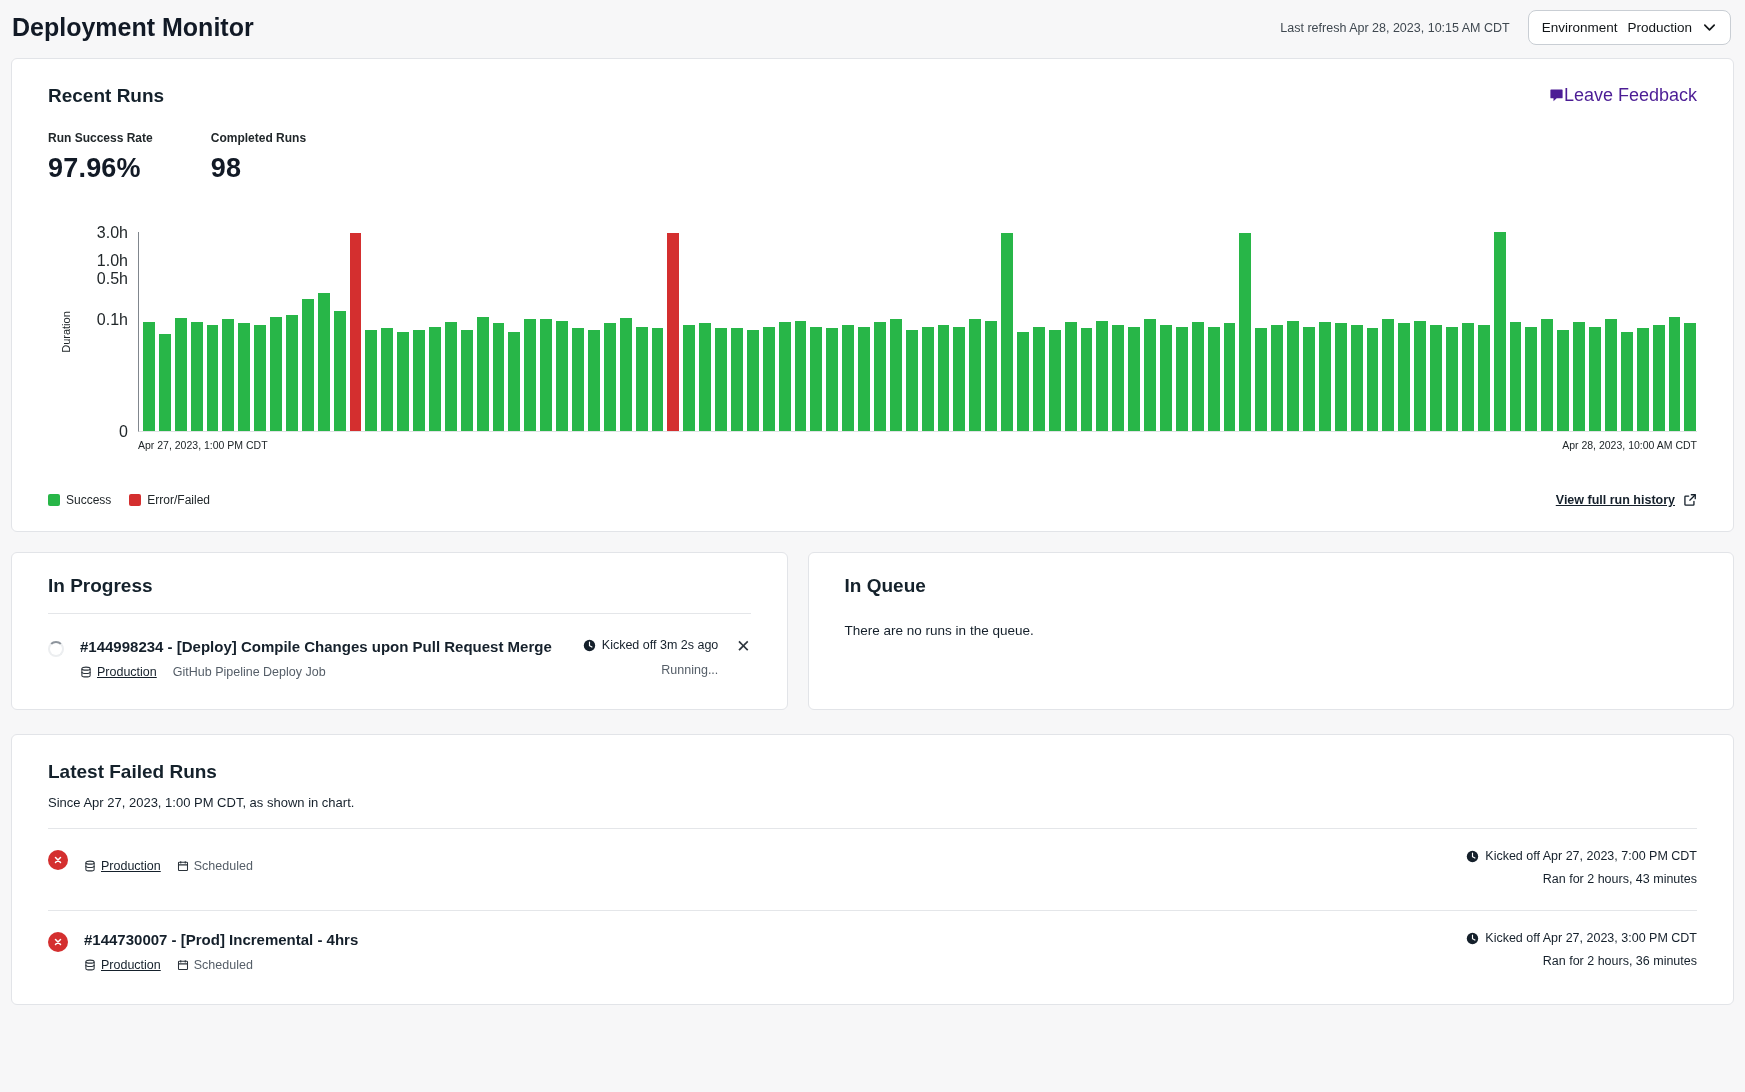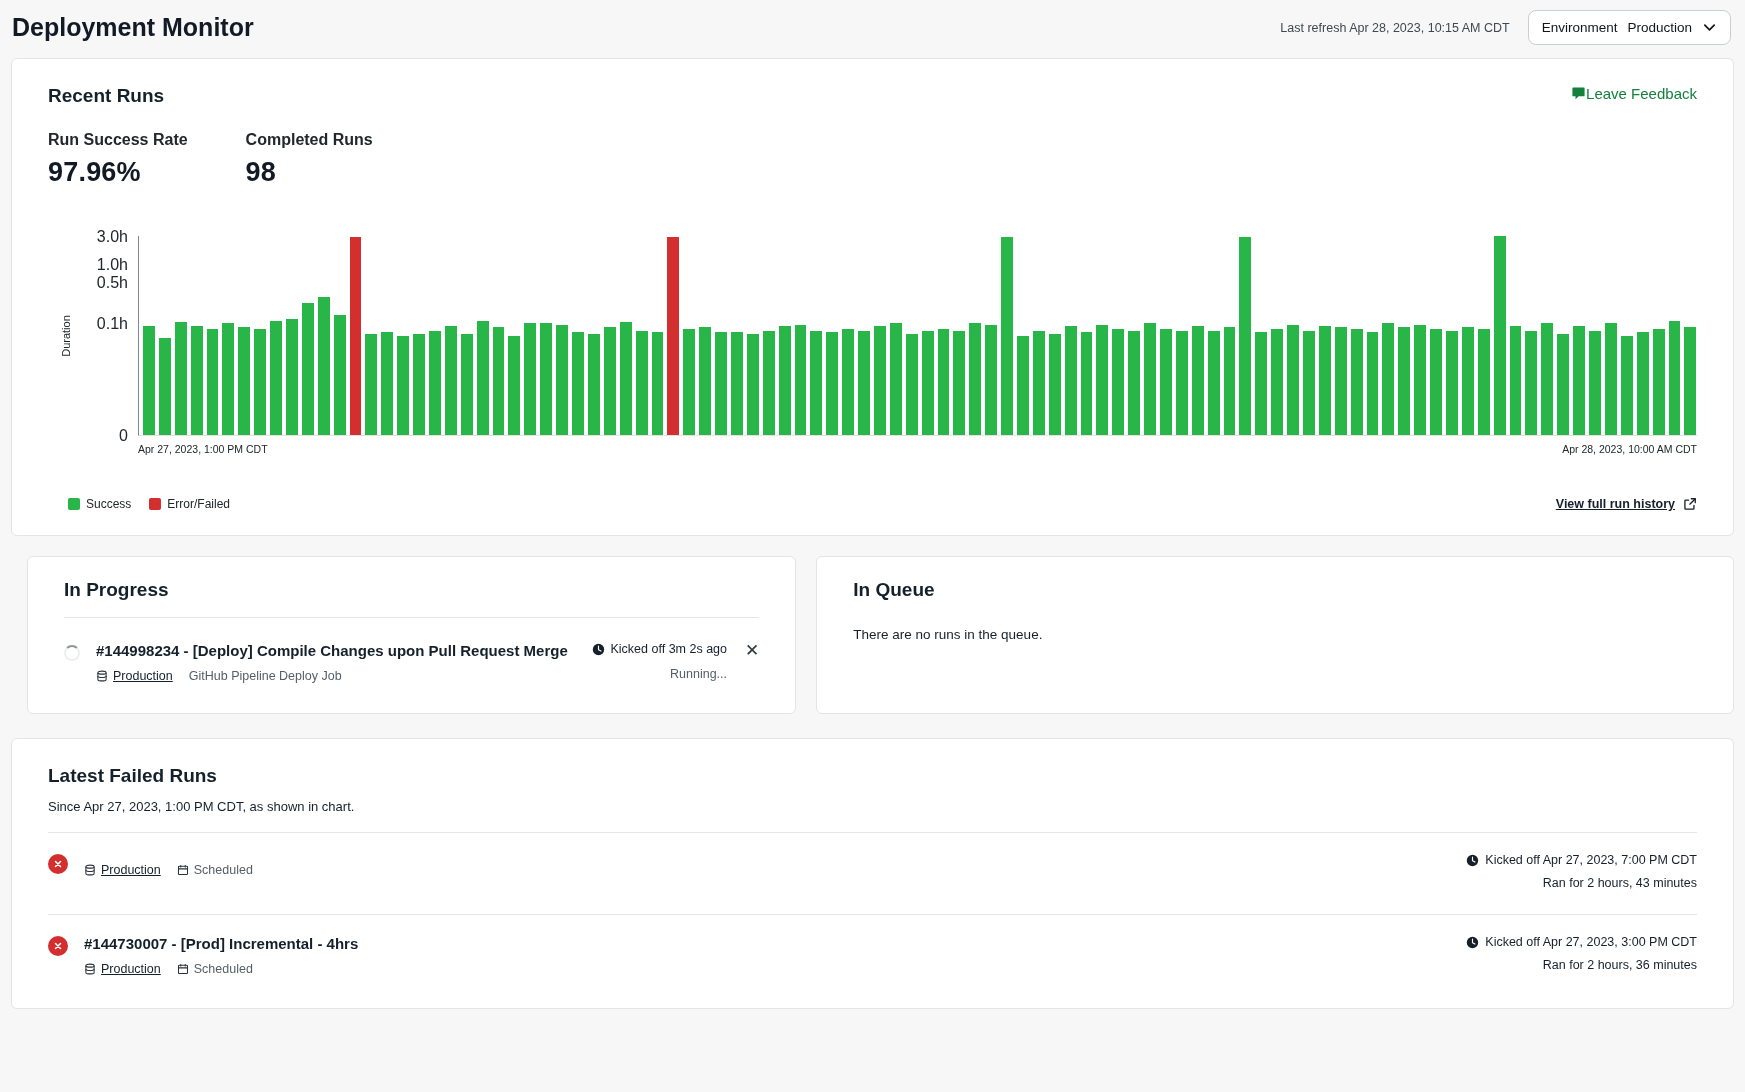--- a/index.html
+++ b/index.html
@@ -22,51 +22,51 @@
     background: #fff; border: 1px solid #c9ced4; border-radius: 8px;
     padding: 9px 13px; font-size: 13.5px; color: #121619; cursor: pointer;
   }
   .env-select .chev { display: flex; color: #121619; }
 
   
   .card { background: #fff; border: 1px solid #e2e4e8; border-radius: 6px; }
   .card.recent { padding: 26px 36px 24px; }
   .card-head { display: flex; justify-content: space-between; align-items: flex-start; }
   .section-title { font-size: 19px; font-weight: 700; color: #14212b; }
-  .feedback-link { display: flex; align-items: center; color: #15803d; font-size: 15px; cursor: pointer; }
+  .feedback-link { display: flex; align-items: center; color: #4c1d95; font-size: 18px; cursor: pointer; }
 
   .stats-row { display: flex; gap: 58px; margin-top: 24px; }
-  .stat-label { font-size: 16px; font-weight: 700; color: #21272a; }
+  .stat-label { font-size: 12px; font-weight: 700; color: #21272a; }
   .stat-value { font-size: 27px; font-weight: 600; margin-top: 8px; color: #121a26; letter-spacing: .2px; }
 
   
   .chart-wrap { margin-top: 48px; }
   .chart { display: flex; height: 200px; }
   .y-axis { position: relative; width: 90px; }
   .ylabel {
     position: absolute; left: 12px; top: 50%;
     transform: translateY(-50%) rotate(180deg);
     writing-mode: vertical-rl;
     font-size: 11px; color: #21272a;
   }
   .ytick { position: absolute; right: 10px; transform: translateY(50%); font-size: 16px; color: #21272a; white-space: nowrap; }
   .plot { flex: 1; position: relative; border-left: 1px solid #80868d; border-bottom: 1px solid #e0e2e5; }
   .bars { position: absolute; inset: 0; display: flex; align-items: flex-end; gap: 4px; padding-left: 4px; }
   .bar { flex: 1; min-width: 2px; }
   .x-labels { display: flex; justify-content: space-between; margin-left: 90px; margin-top: 7px; font-size: 10.5px; color: #21272a; }
 
-  .chart-footer { display: flex; justify-content: space-between; align-items: center; margin-top: 42px; margin-left: 20px; }
+  .chart-footer { display: flex; justify-content: space-between; align-items: center; margin-top: 42px; }
   .legend { display: flex; gap: 18px; align-items: center; }
   .legend-item { display: flex; gap: 6px; align-items: center; font-size: 12px; color: #21272a; }
   .legend-swatch { width: 12px; height: 12px; border-radius: 2px; }
   .history-link { display: flex; align-items: center; gap: 8px; font-size: 12.5px; font-weight: 700; color: #15202b; cursor: pointer; }
   .history-link .lbl { text-decoration: underline; }
 
   
-  .two-col { display: grid; grid-template-columns: 45.6fr 54.4fr; gap: 20px; margin-top: 20px; align-items: stretch; margin-left: 16px; }
+  .two-col { display: grid; grid-template-columns: 45.6fr 54.4fr; gap: 20px; margin-top: 20px; align-items: stretch; }
   .card.panel { padding: 22px 36px 30px; }
   .panel-divider { border: none; border-top: 1px solid #e4e6e9; margin-top: 16px; }
 
   .run-row { display: flex; align-items: flex-start; padding-top: 24px; }
   .spinner {
     width: 16px; height: 16px; border-radius: 50%;
     border: 2px solid #eceef0; border-top-color: #8d949c;
     animation: spin 1s linear infinite; margin-top: 3px; flex: none;
   }
   @keyframes spin { to { transform: rotate(360deg); } }

